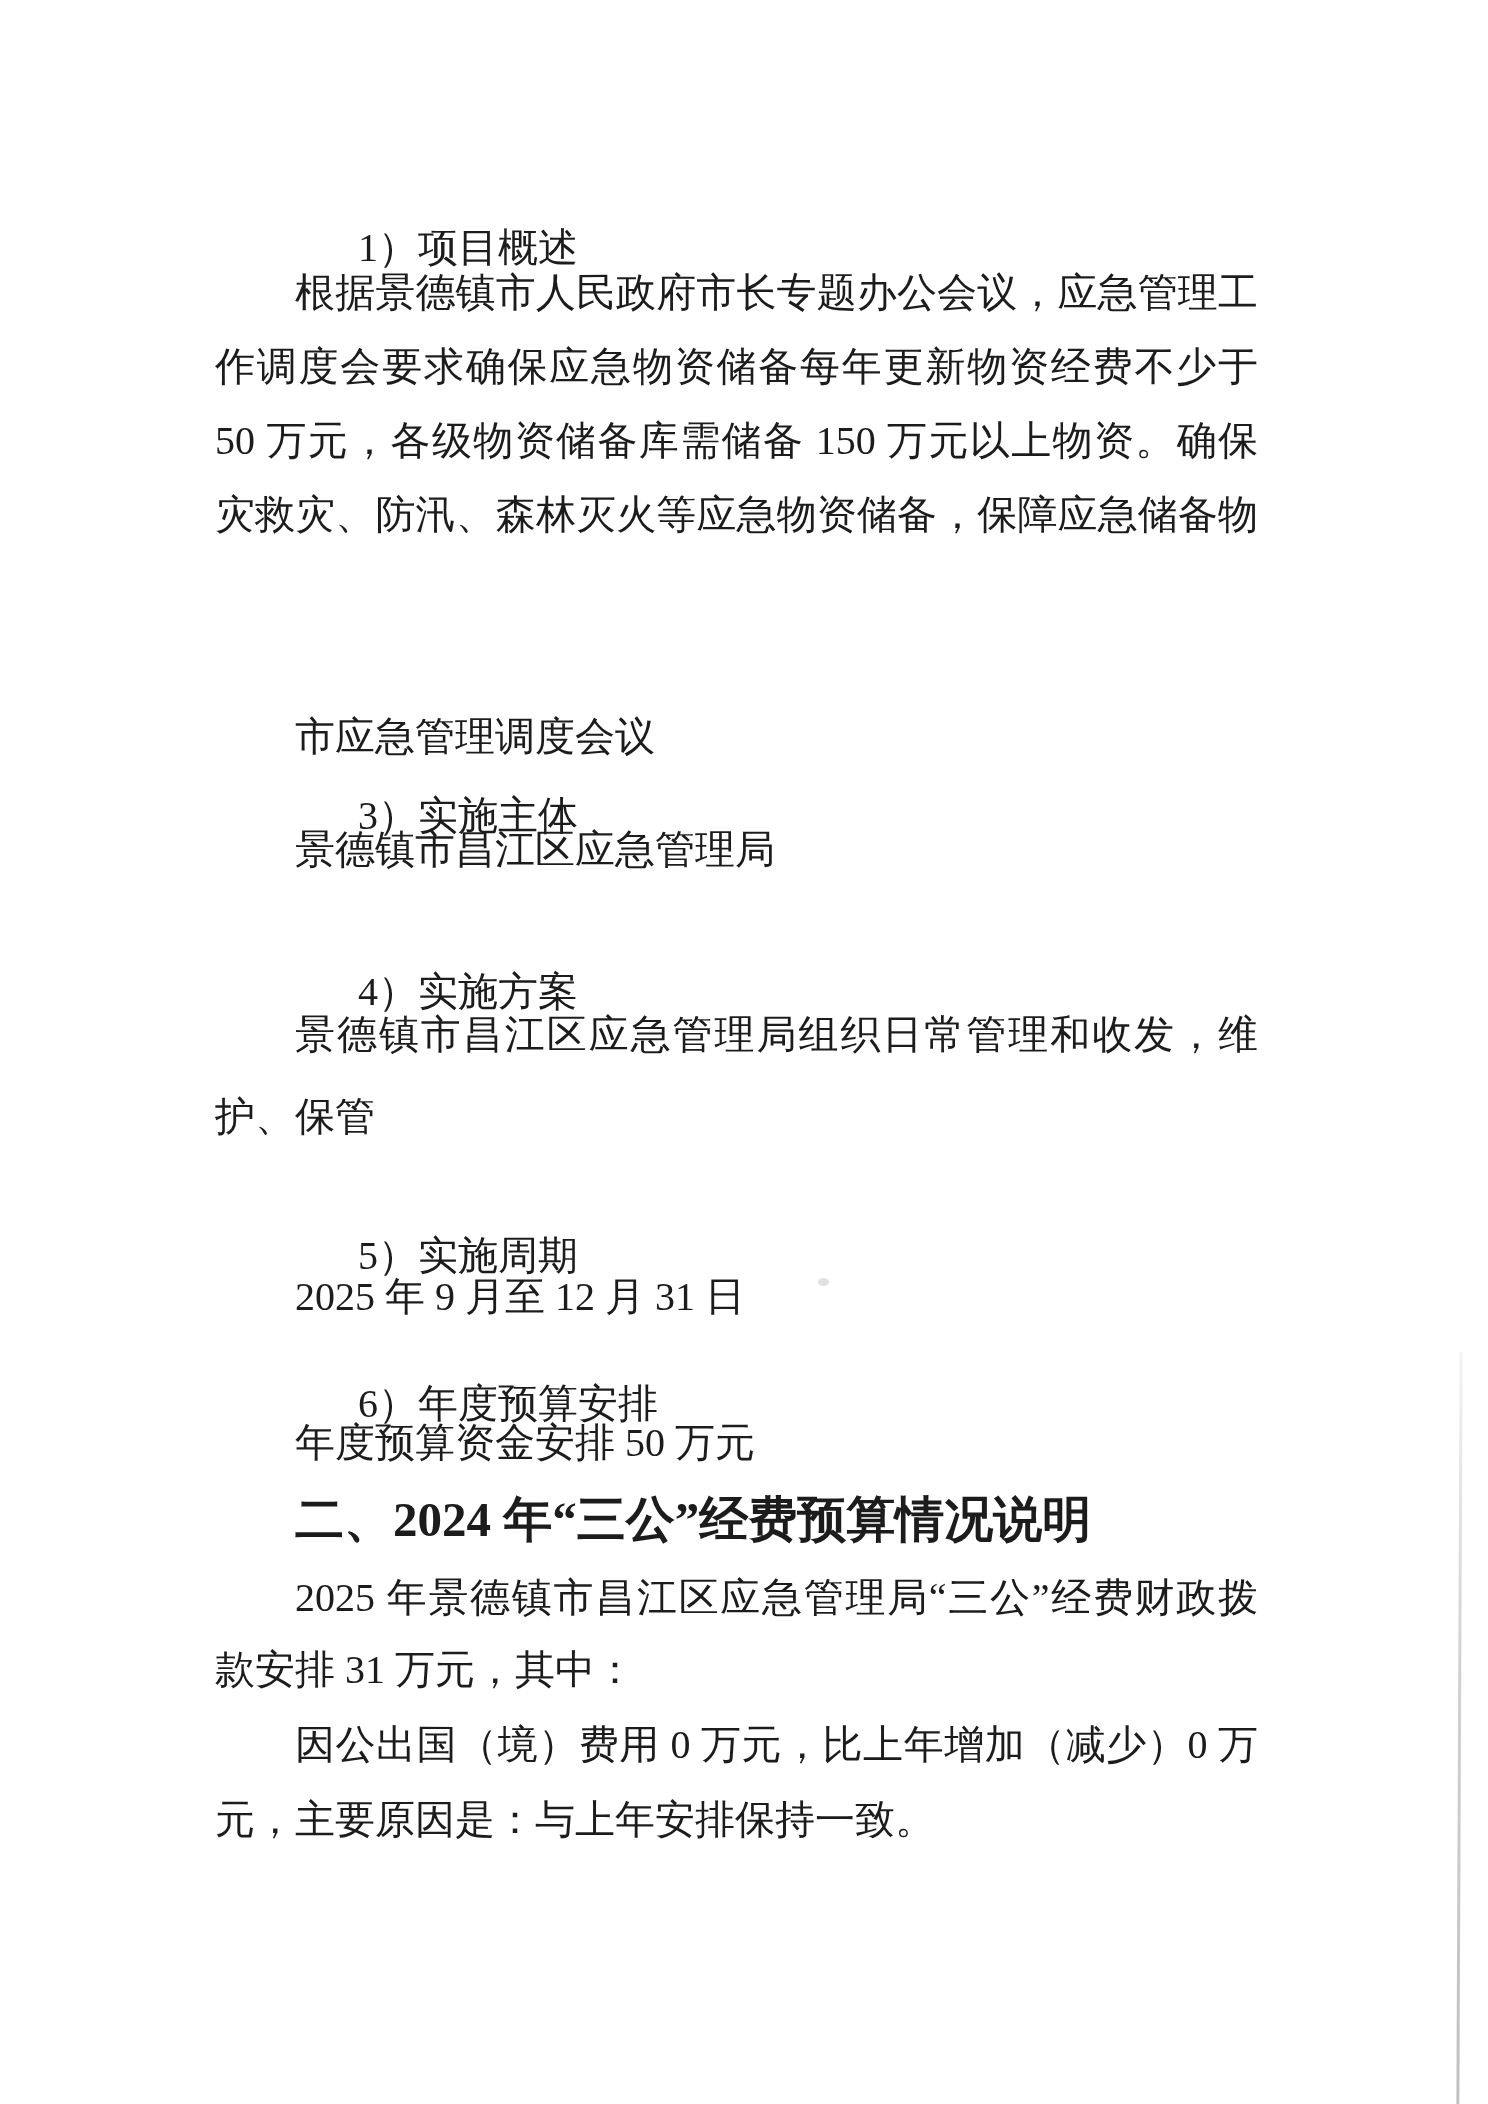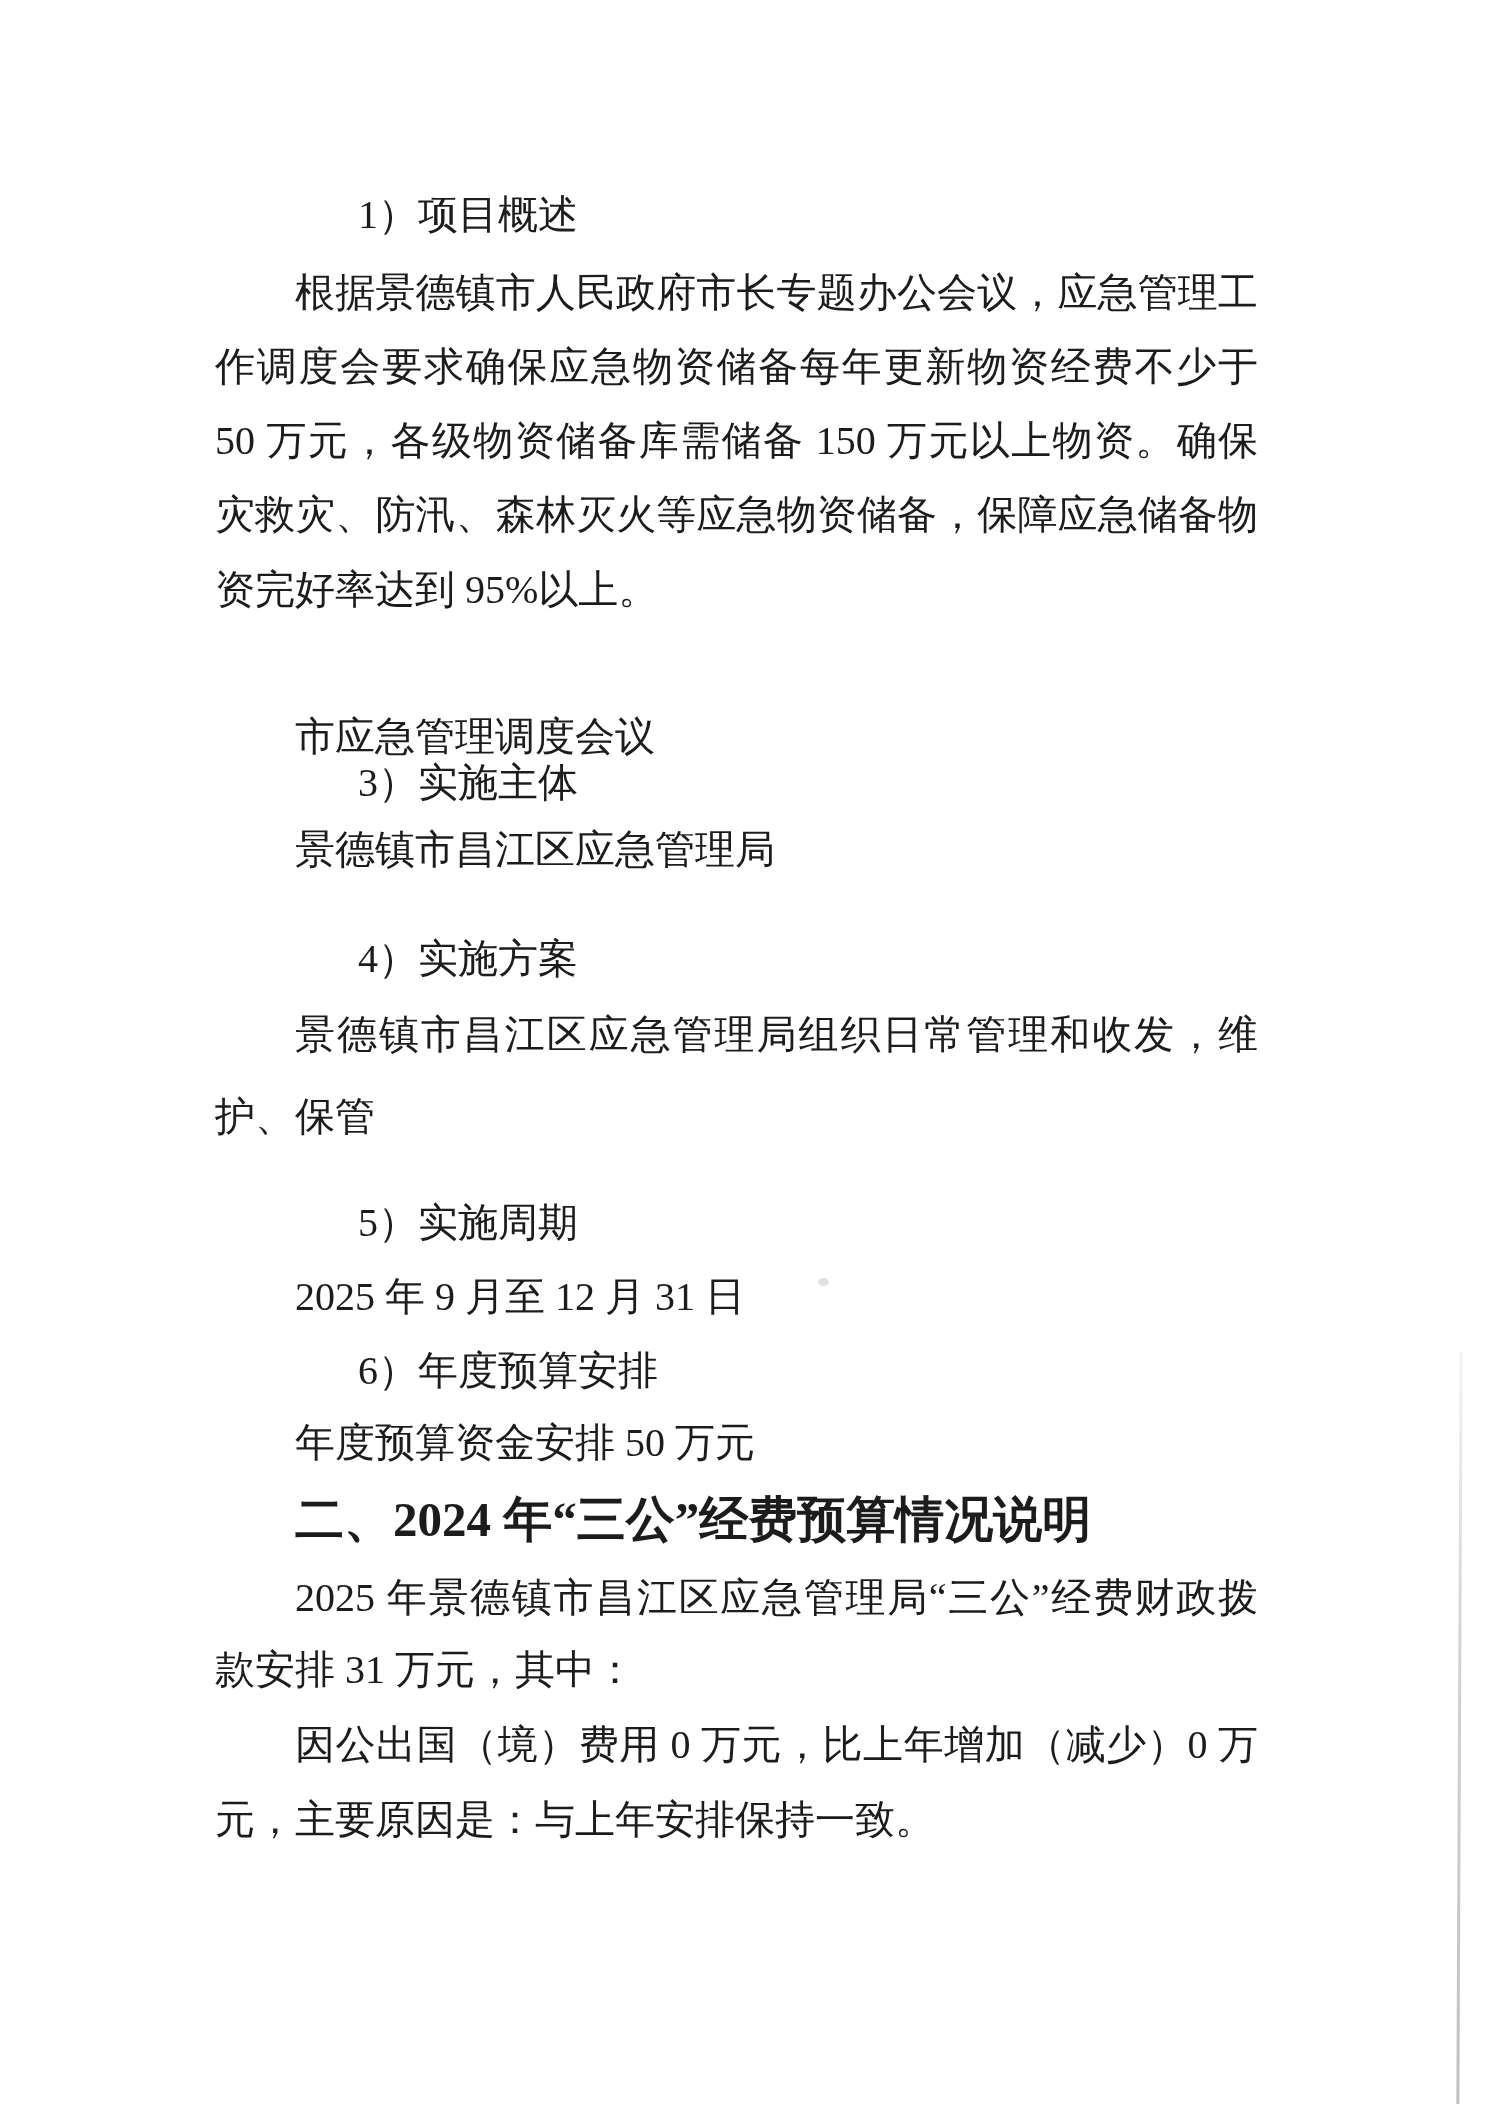--- a/index.html
+++ b/index.html
@@ -24,21 +24,21 @@
     height: 56px;
     line-height: 56px;
     font-size: 40px;
     letter-spacing: 0;
     white-space: nowrap;
     color: #1c1c1c;
   }
   
   .ind2 { text-indent: 80px; }
   
-  .indnum { text-indent: 143px; }
+  .indnum { text-indent: 143px; margin-top: 33px; }
   
   .just {
     white-space: normal;
     text-align: justify;
     text-align-last: justify;
     text-justify: inter-character;
     overflow: hidden;
     max-height: 56px;
   }
   .bold {
@@ -69,21 +69,20 @@
 </head>
 <body>
 
 <div class="page">
 
   <div class="ln indnum" style="top:187px">1）项目概述</div>
   <div class="ln ind2 just" style="top:265px">根据景德镇市人民政府市长专题办公会议，应急管理工</div>
   <div class="ln just" style="top:339px">作调度会要求确保应急物资储备每年更新物资经费不少于</div>
   <div class="ln just" style="top:413px">50 万元，各级物资储备库需储备 150 万元以上物资。确保减</div>
   <div class="ln just" style="top:487px">灾救灾、防汛、森林灭火等应急物资储备，保障应急储备物</div>
-  <div class="ln" style="top:562px">资完好率达到 95%以上。</div>
 
   <div class="ln ind2" style="top:709px">市应急管理调度会议</div>
 
   <div class="ln indnum" style="top:755px">3）实施主体</div>
   <div class="ln ind2" style="top:822px">景德镇市昌江区应急管理局</div>
 
   <div class="ln indnum" style="top:931px">4）实施方案</div>
   <div class="ln ind2 just" style="top:1007px">景德镇市昌江区应急管理局组织日常管理和收发，维</div>
   <div class="ln" style="top:1089px">护、保管</div>
 

